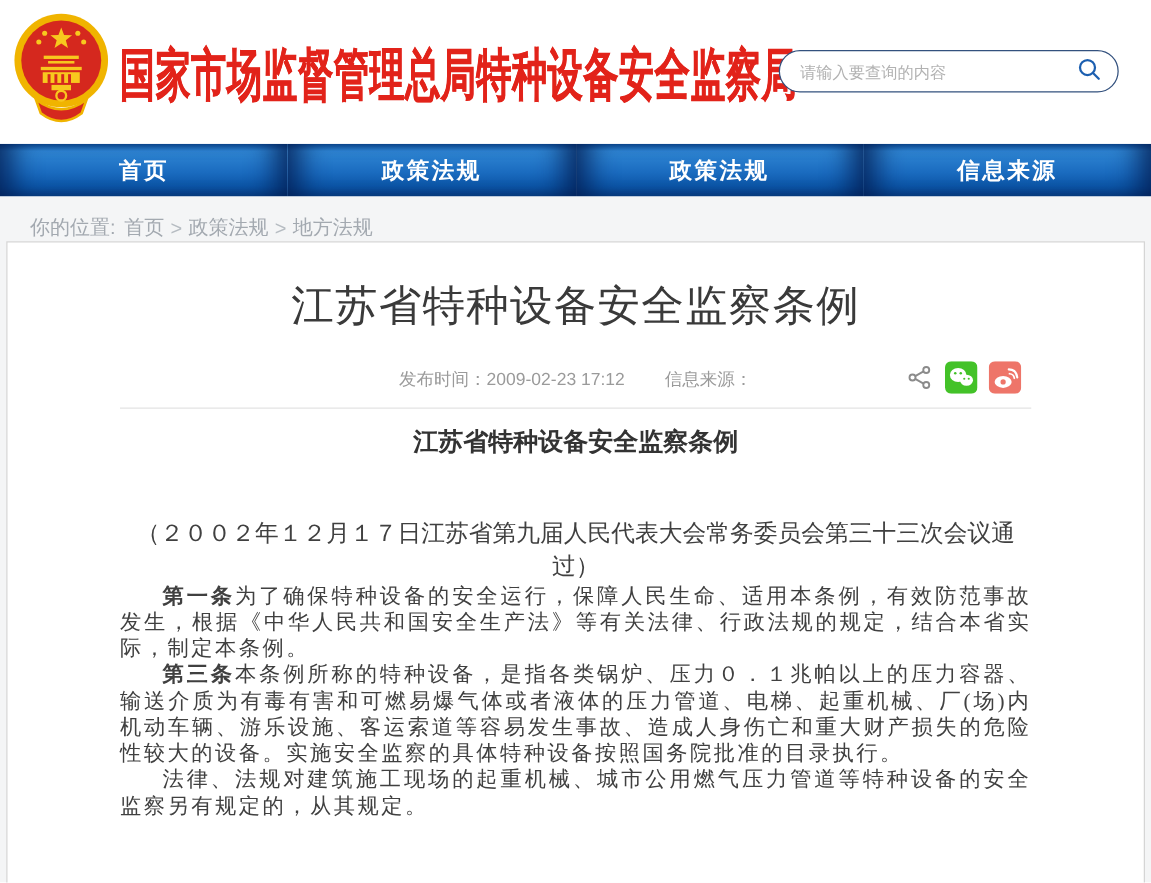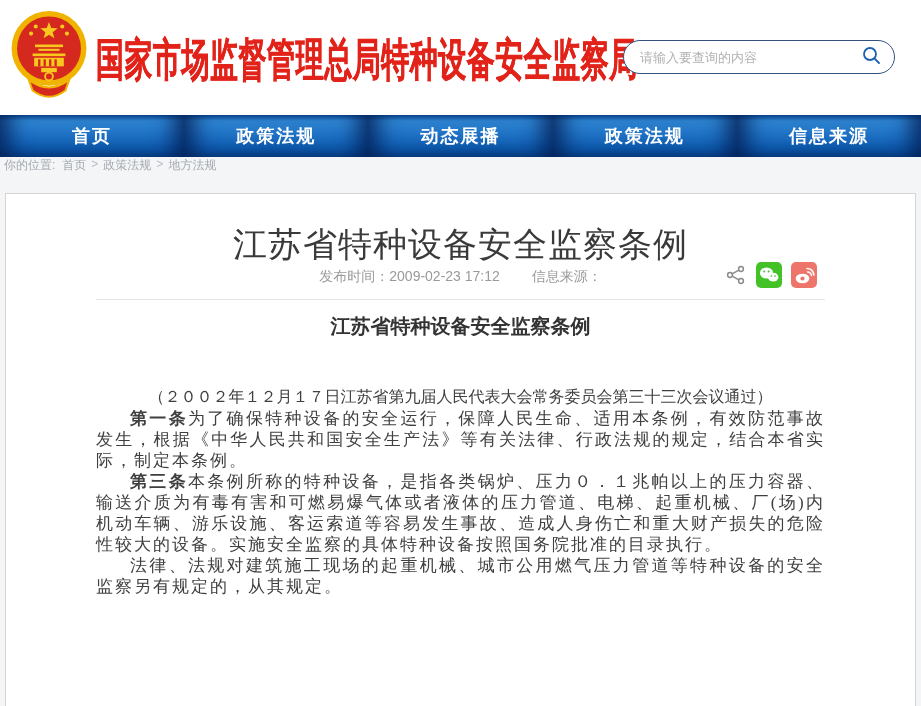--- a/index.html
+++ b/index.html
@@ -22,42 +22,42 @@
 
   
   .nav { height:42px; display:flex; }
   .nav-item { flex:1; display:flex; align-items:center; justify-content:center;
     color:#fff; font-size:18px; font-weight:bold; letter-spacing:2px; cursor:pointer;
     background:linear-gradient(180deg,#0b4a94 0%,#2f86d4 14%,#1a6bbf 55%,#0c55a6 82%,#083f84 100%);
     box-shadow: inset 24px 0 22px -14px rgba(4,30,84,.85), inset -24px 0 22px -14px rgba(4,30,84,.85); }
 
   
   .page-body { background:#f4f5f6; height:549px; }
-  .breadcrumb { height:36px; display:flex; align-items:flex-start; padding-left:4px;
-    font-size:12px; color:#a3a9b0; }
+  .breadcrumb { height:36px; display:flex; align-items:flex-end; padding-left:24px;
+    font-size:16px; color:#a3a9b0; }
   .breadcrumb a { color:#a3a9b0; text-decoration:none; cursor:pointer; margin:0 5px; }
   .breadcrumb .sep { color:#b6bcc2; }
   .breadcrumb .prefix { margin-right:2px; }
 
   .content-box { margin:0 5px; background:#fff; border:1px solid #d5d5d5;
     height:560px; padding:0 90px; }
 
   .article-title { text-align:center; margin-top:28px; font-size:34px; font-weight:400;
     color:#3a3a3a; letter-spacing:1px; }
 
-  .meta-row { position:relative; text-align:center;
+  .meta-row { position:relative; margin-top:27px; text-align:center;
     font-size:14px; color:#9a9a9a; }
   .meta-row .src { margin-left:28px; }
   .share-icons { position:absolute; right:8px; top:-6px; display:flex; align-items:center; gap:9px; }
   .share-icons .sbtn { cursor:pointer; display:flex; align-items:center; }
   .meta-divider { border-top:1px solid #e4e4e4; margin-top:13px; }
 
   .inner-title { text-align:center; font-size:20px; font-weight:bold; color:#333;
     margin-top:13px; font-family:"Liberation Serif","DejaVu Serif",serif; }
-  .note { text-align:center; font-size:16px; color:#404040; margin-top:47px;
+  .note { text-align:center; font-size:19px; color:#404040; margin-top:47px;
     font-family:"Liberation Serif","DejaVu Serif",serif; }
   .chapter { text-align:center; font-size:17px; font-weight:bold; color:#333;
     margin-top:21px; margin-bottom:2px; font-family:"Liberation Serif","DejaVu Serif",serif; }
   .para { font-size:17px; line-height:21px; color:#404040; text-align:justify;
     text-justify:inter-ideograph; text-indent:2em; letter-spacing:2px;
     font-family:"Liberation Serif","DejaVu Serif",serif; }
   .para b { font-weight:bold;margin-top:44px; }
 </style>
 </head>
 <body>
@@ -97,21 +97,20 @@
           <line x1="13.4" y1="13.4" x2="18" y2="18" stroke="#1c5fb0" stroke-width="1.8" stroke-linecap="round"></line>
         </svg>
       </span>
     </button>
   </div>
 </div>
 
 <div class="nav">
   <div class="nav-item">首页</div>
   <div class="nav-item">政策法规</div>
-  <div class="nav-item">动态展播</div>
   <div class="nav-item">政策法规</div>
   <div class="nav-item">信息来源</div>
 </div>
 
 <div class="page-body">
 
   <div class="breadcrumb">
     <span class="prefix">你的位置:</span>
     <a>首页</a>
     <span class="sep">&gt;</span>

